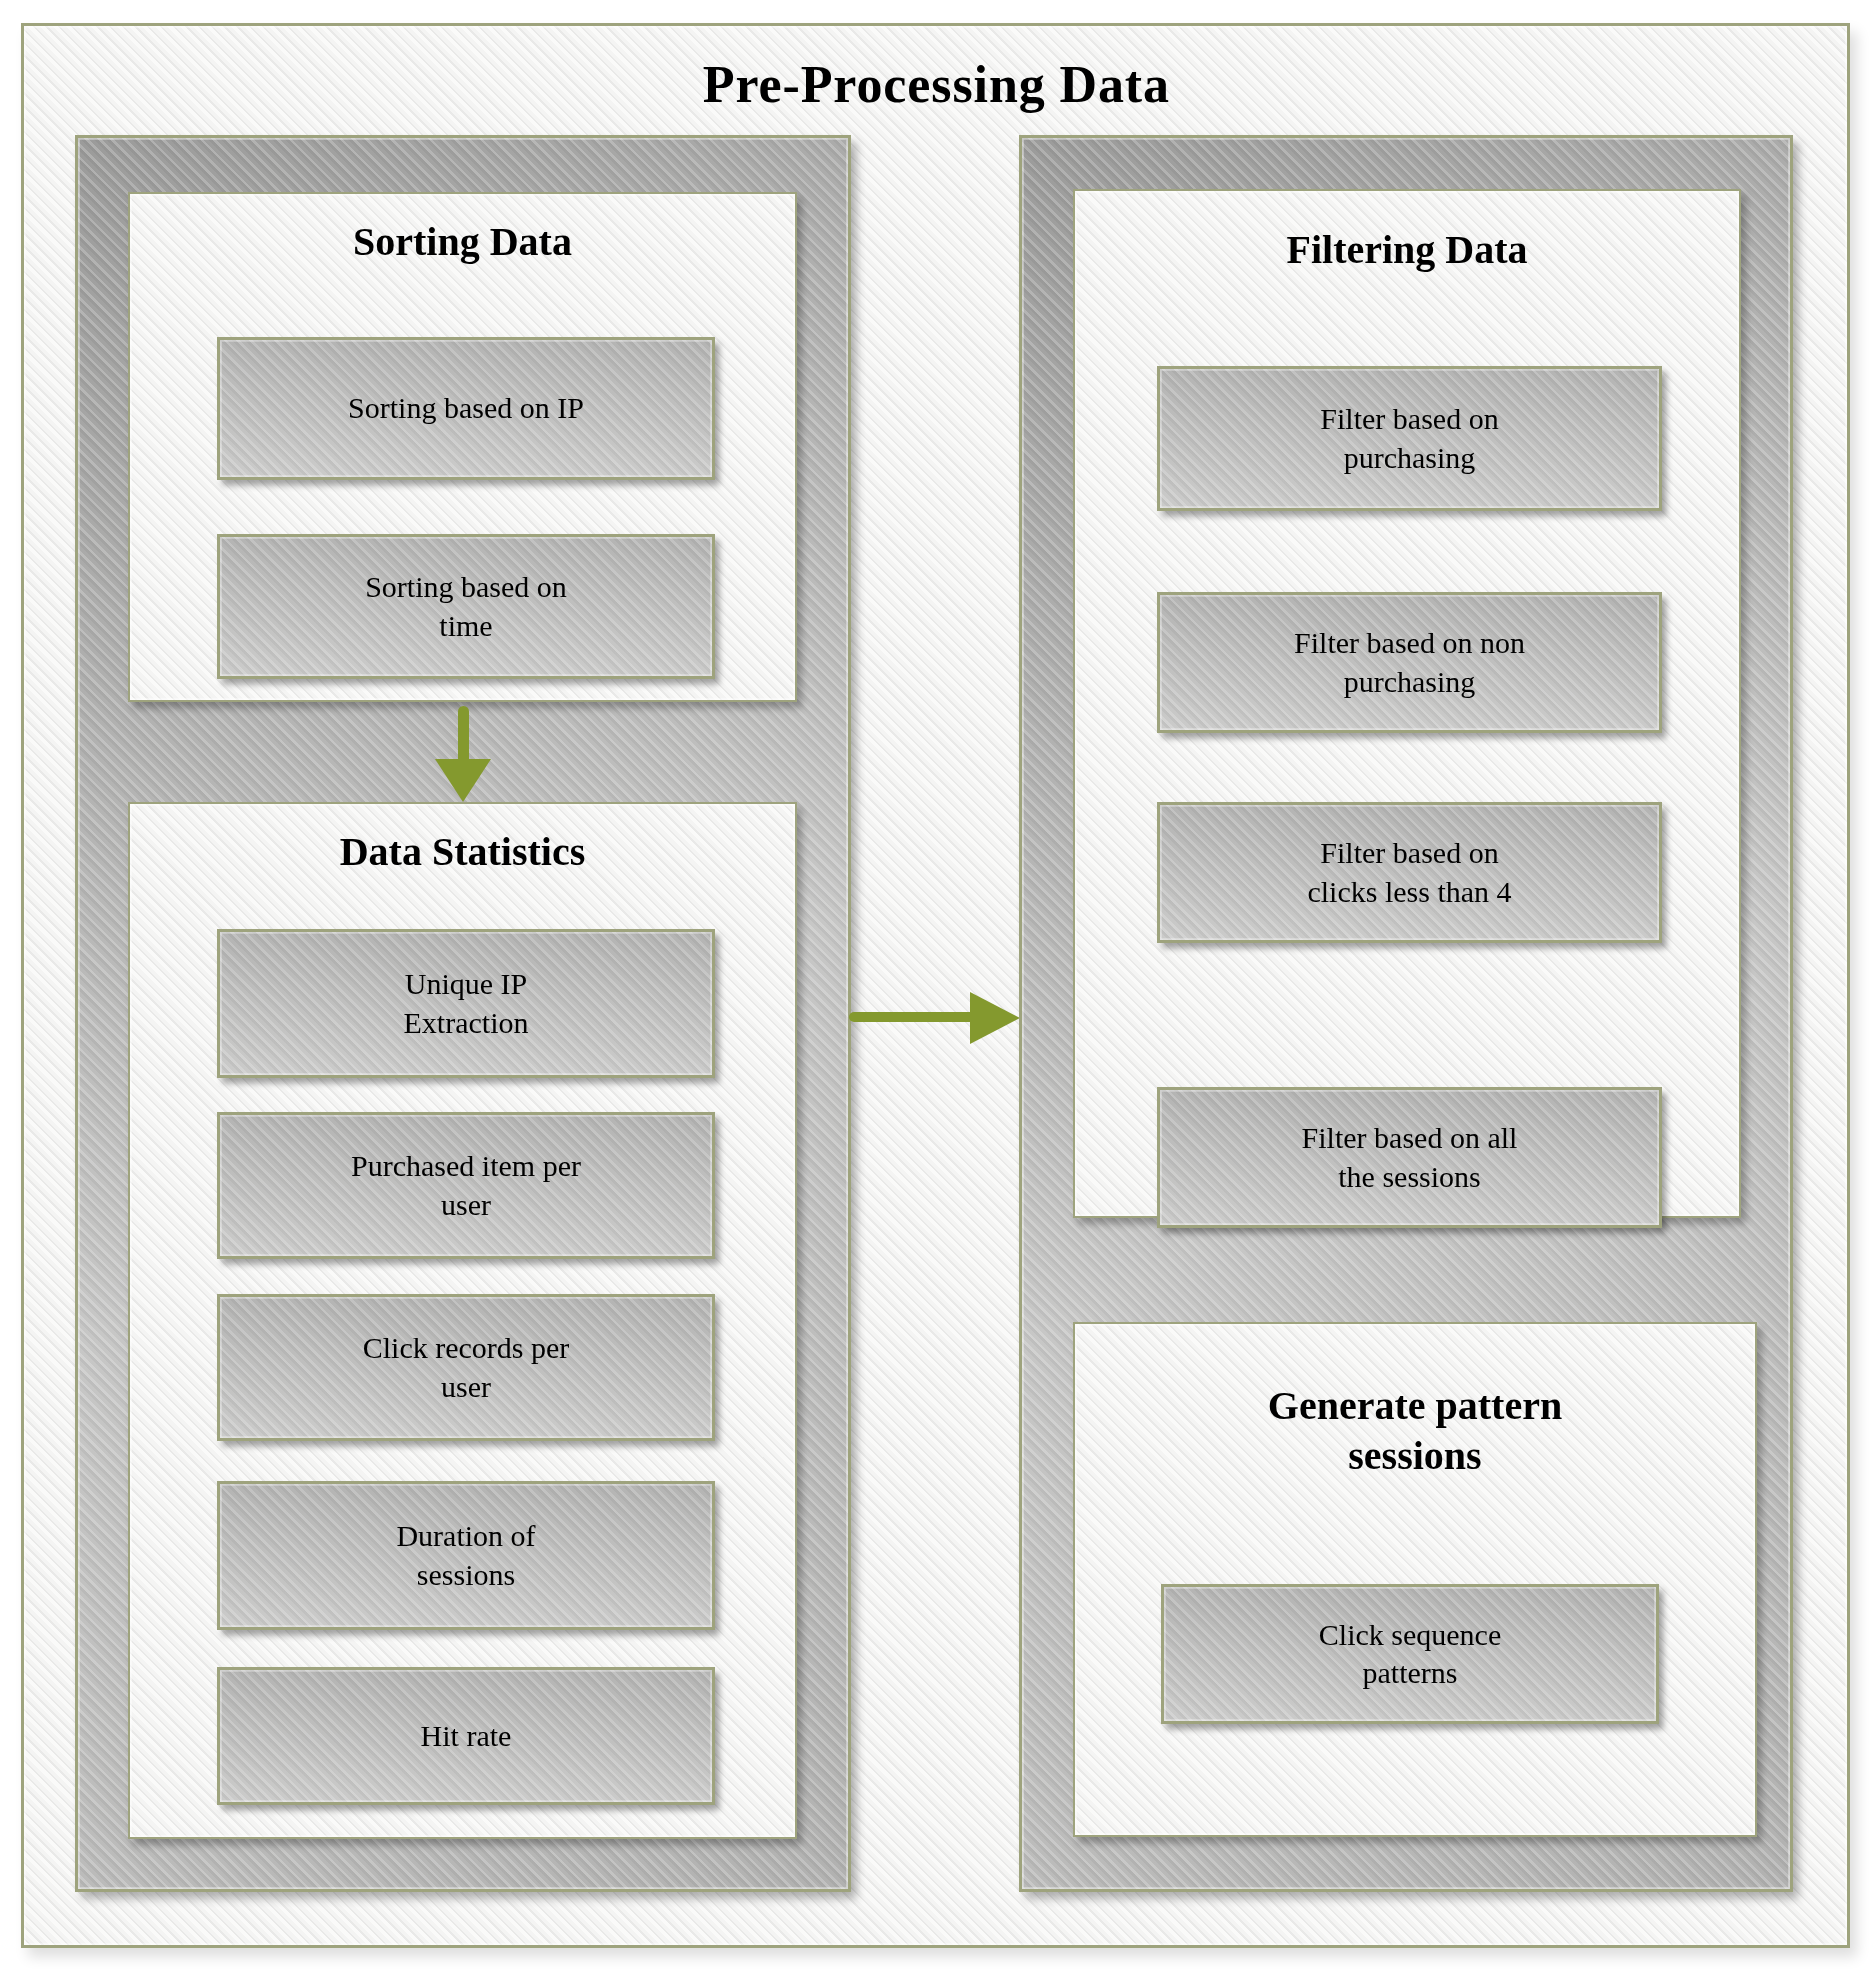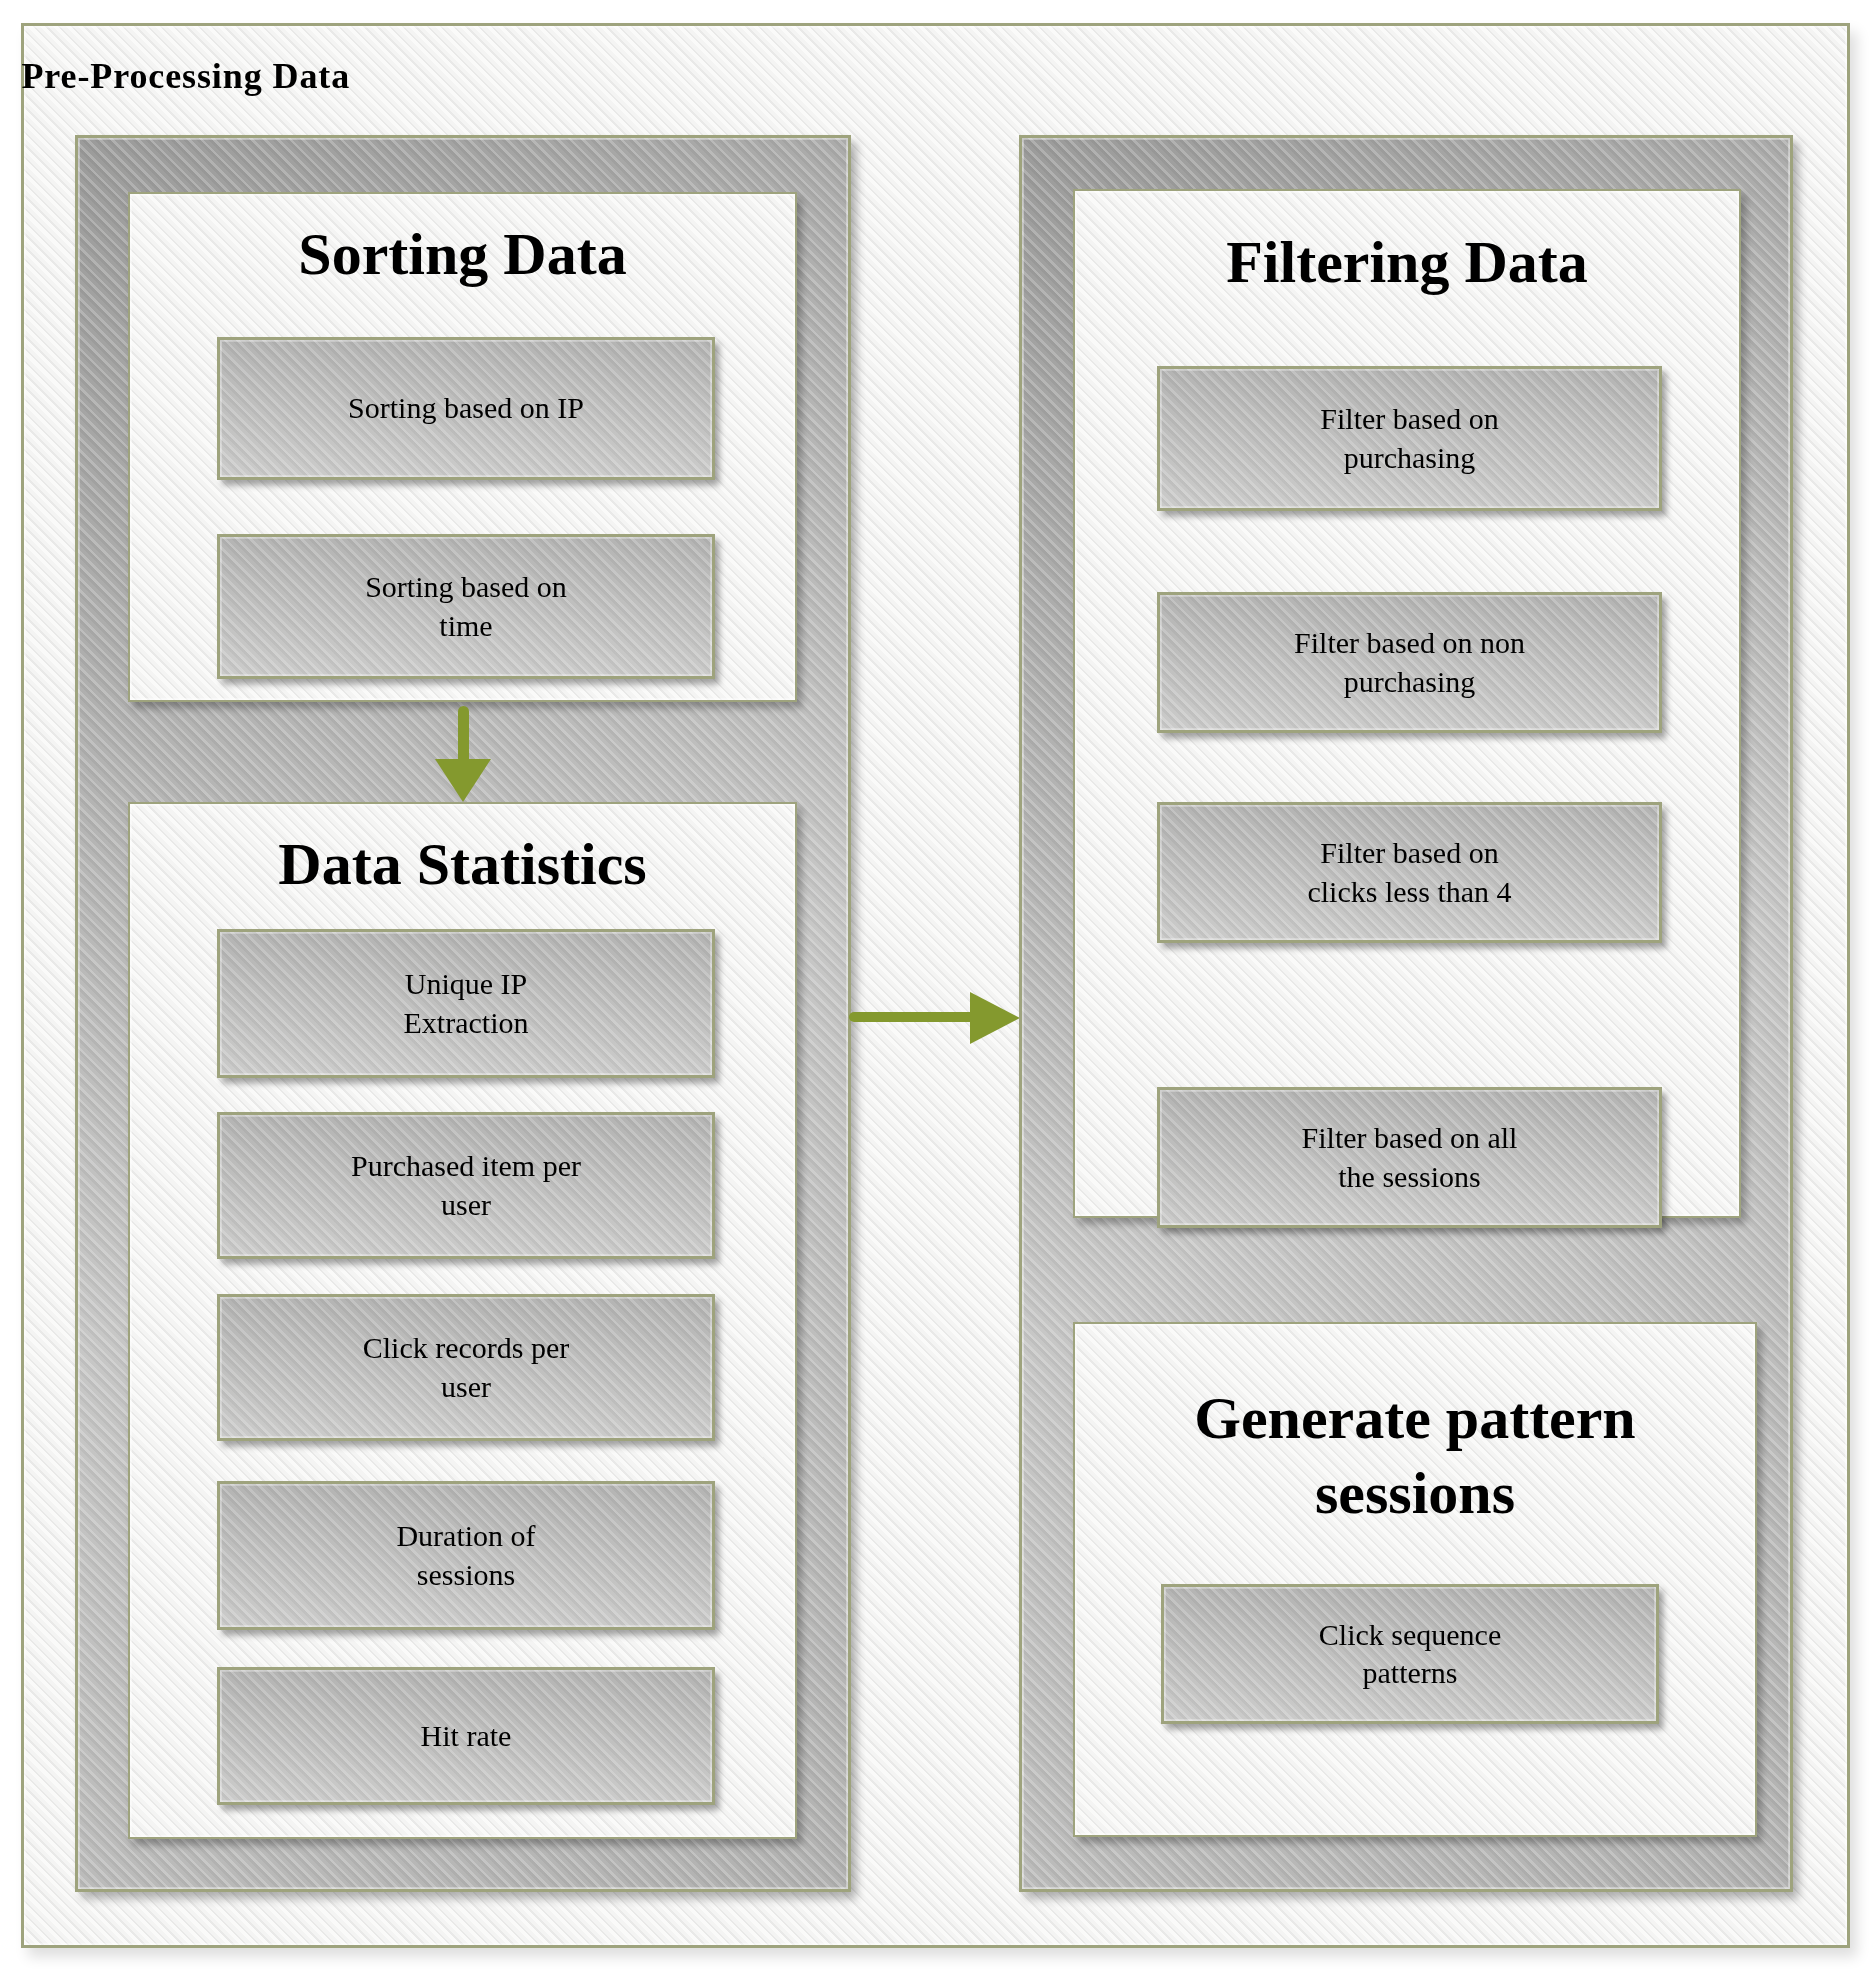--- a/index.html
+++ b/index.html
@@ -45,39 +45,40 @@
   .outer-frame {
     left: 21.4px; top: 23px;
     width: 1823px; height: 1919px;
     border: 3.6px solid var(--border-color, #9ea37d);
     box-shadow: inset 0 0 0 1.8px rgba(255,255,255,0.5),
                 7.1px 9px 12.5px rgba(0,0,0,0.13);
   }
   .diagram-title {
     left: 21.4px; top: 55px;
     width: 1830px;
-    font-size: 36px;
+    text-align: center;
+    font-size: 52px;
     font-weight: bold;
     letter-spacing: 0.9px;
   }
   .gray-container {
     border: 3.6px solid var(--border-color, #9ea37d);
     box-shadow: inset 0 0 0 1.8px rgba(255,255,255,0.45),
                 6.2px 7.1px 9px rgba(0,0,0,0.30);
   }
   .white-box {
     border: 2.7px solid var(--border-color, #9ea37d);
     box-shadow: inset 0 0 0 1.8px rgba(255,255,255,0.55),
                 5.3px 6.2px 7.1px rgba(0,0,0,0.28);
   }
   .section-title {
     position: absolute;
     left: 0; width: 100%;
     text-align: center;
-    font-size: 60px;
+    font-size: 40px;
     font-weight: bold;
     line-height: 1.25;
     white-space: pre-line;
   }
   .item-box {
     position: absolute;
     border: 3.6px solid var(--border-color, #9ea37d);
     box-shadow: inset 0 0 0 1.8px rgba(255,255,255,0.38),
                 5.3px 6.2px 6.2px rgba(0,0,0,0.35);
     display: flex;

